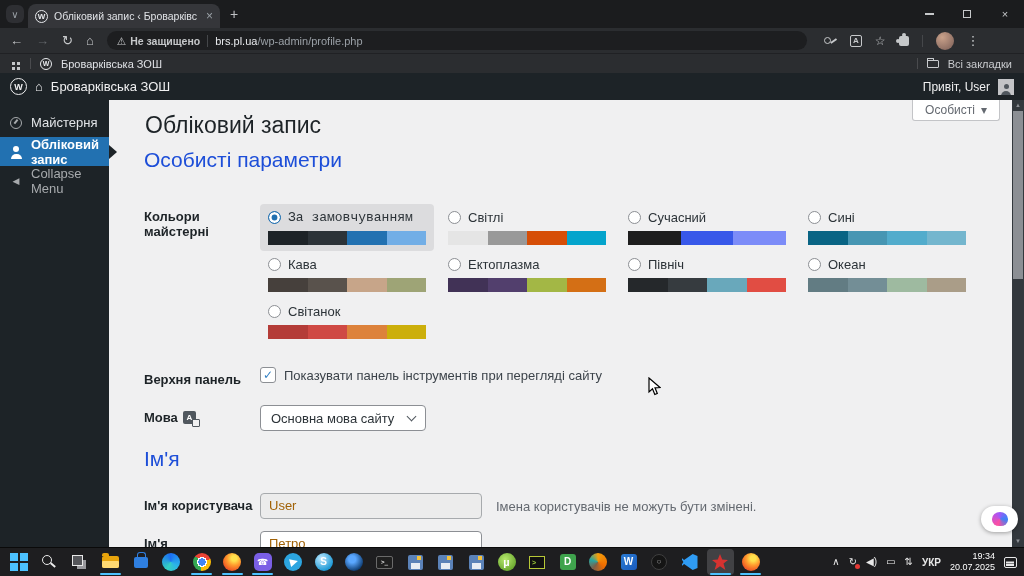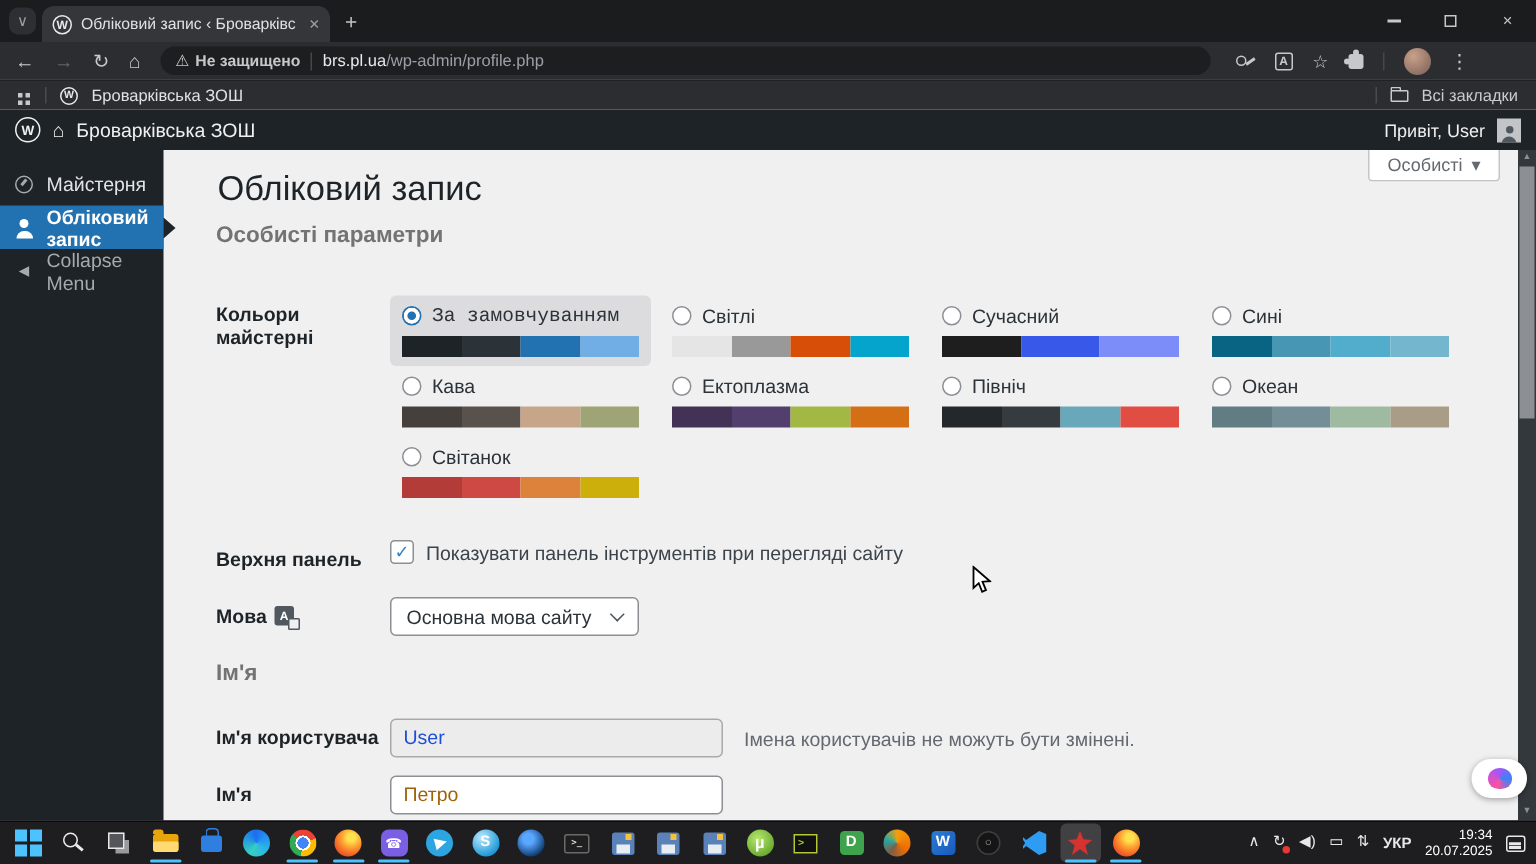--- a/index.html
+++ b/index.html
@@ -70,21 +70,21 @@
   .gauge-ico::after { content:''; position:absolute; left:4px; top:1px; width:1.6px; height:5px; background:#a7aaad; transform:rotate(40deg); }
   .person-white { width:12px; height:12px; position:relative; flex-shrink:0; }
   .person-white::before { content:''; position:absolute; left:3px; top:0; width:6px; height:6px; border-radius:50%; background:#fff; }
   .person-white::after { content:''; position:absolute; left:0.5px; bottom:-1px; width:11px; height:5px; border-radius:6px 6px 0 0; background:#fff; }
   .collapse-ico { color:#a7aaad; font-size:9px; width:12px; text-align:center; flex-shrink:0; }
 
   
   .content { position:absolute; left:130px; top:100px; right:12px; bottom:29px; background:#f0f0f1; padding-left:14px; overflow:hidden; }
   .help-btn { position:absolute; top:0; right:12px; background:#ffffff; border:1px solid #c3c4c7; border-top:none; border-radius:0 0 3px 3px; padding:3px 12px; font-size:12px; color:#646970; display:flex; align-items:center; gap:6px; }
   h1.page-title { font-size:23px; font-weight:400; color:#1d2327; margin:12px 0 0 1px; }
-  h2.section { font-size:15px; font-weight:bold; color:#737373; margin-top:16px; }
+  h2.section { font-size:21px; font-weight:normal; color:#1d4ed8; margin-top:16px; }
   .form-row { display:flex; align-items:flex-start; }
   .flabel { width:116px; flex-shrink:0; font-size:13px; font-weight:bold; color:#1d2327; padding-top:5px; display:flex; align-items:center; gap:5px; }
 
   .scheme-grid { display:grid; grid-template-columns:repeat(4,180px); }
   .color-option { width:174px; border-radius:4px; padding:6px 8px; }
   .color-option.selected { background:#dcdcde;font-family:Liberation Mono, monospace; }
   .radio-line { display:flex; align-items:center; gap:7px; font-size:13px; color:#2c3338; }
   .radio { width:13px; height:13px; border-radius:50%; background:#fff; border:1.3px solid #8c8f94; flex-shrink:0; }
   .radio.on { background:#2271b1; border-color:#2271b1; box-shadow:inset 0 0 0 2.6px #fff; }
   .cbar { display:flex; height:14px; width:158px; margin-top:6px; }
@@ -93,21 +93,21 @@
   .checkbox { width:16px; height:16px; border:1.3px solid #8c8f94; border-radius:3px; background:#fff; color:#3582c4; font-size:12px; font-weight:bold; display:flex; align-items:center; justify-content:center; flex-shrink:0; }
   .check-label { font-size:13px; color:#3c434a; margin-left:8px; padding-top:1px; }
 
   .trans-dark { width:13px; height:13px; background:#50575e; border-radius:2px; color:#fff; font-size:8px; font-weight:bold; display:flex; align-items:center; justify-content:center; position:relative; }
   .trans-dark::after { content:''; position:absolute; right:-4px; bottom:-3px; width:6px; height:6px; border:1.2px solid #50575e; background:#f0f0f1; border-radius:1px; }
 
   .select { display:inline-flex; align-items:center; gap:14px; padding:4px 10px; border:1px solid #8c8f94; border-radius:4px; background:#fff; font-size:13px; color:#2c3338; height:26px; }
   .sel-chev { width:7px; height:7px; border-left:1.6px solid #50575e; border-bottom:1.6px solid #50575e; transform:rotate(-45deg); margin-top:-4px; }
 
   .txt-input { width:222px; height:26px; border:1px solid #8c8f94; border-radius:4px; background:#fff; font-size:13px; color:#a16207; padding:0 8px; line-height:24px; font-family:inherit; }
-  .txt-input.disabled { background:#ececec; border-color:#a7aaad; color:#1d4ed8; }
+  .txt-input.disabled { background:#ececec; border-color:#a7aaad; color:#a16207; }
   .field-note { font-size:13px; color:#646970; margin-left:14px; padding-top:6px; }
 
   
   .scrollbar { position:absolute; right:0; top:100px; width:12px; bottom:29px; background:#33383d; display:flex; flex-direction:column; align-items:center; }
   .sb-arrow { color:#8c8f94; font-size:6px; line-height:10px; }
   .sb-thumb { position:absolute; top:11px; left:1px; width:10px; height:168px; background:#8c8f94; }
   .sb-down { position:absolute; bottom:1px; }
 
   
   .a11y { position:absolute; left:981px; top:506px; width:37px; height:26px; background:#fff; border-radius:14px; box-shadow:0 1px 4px rgba(0,0,0,.35); display:flex; align-items:center; justify-content:center; z-index:30; }

